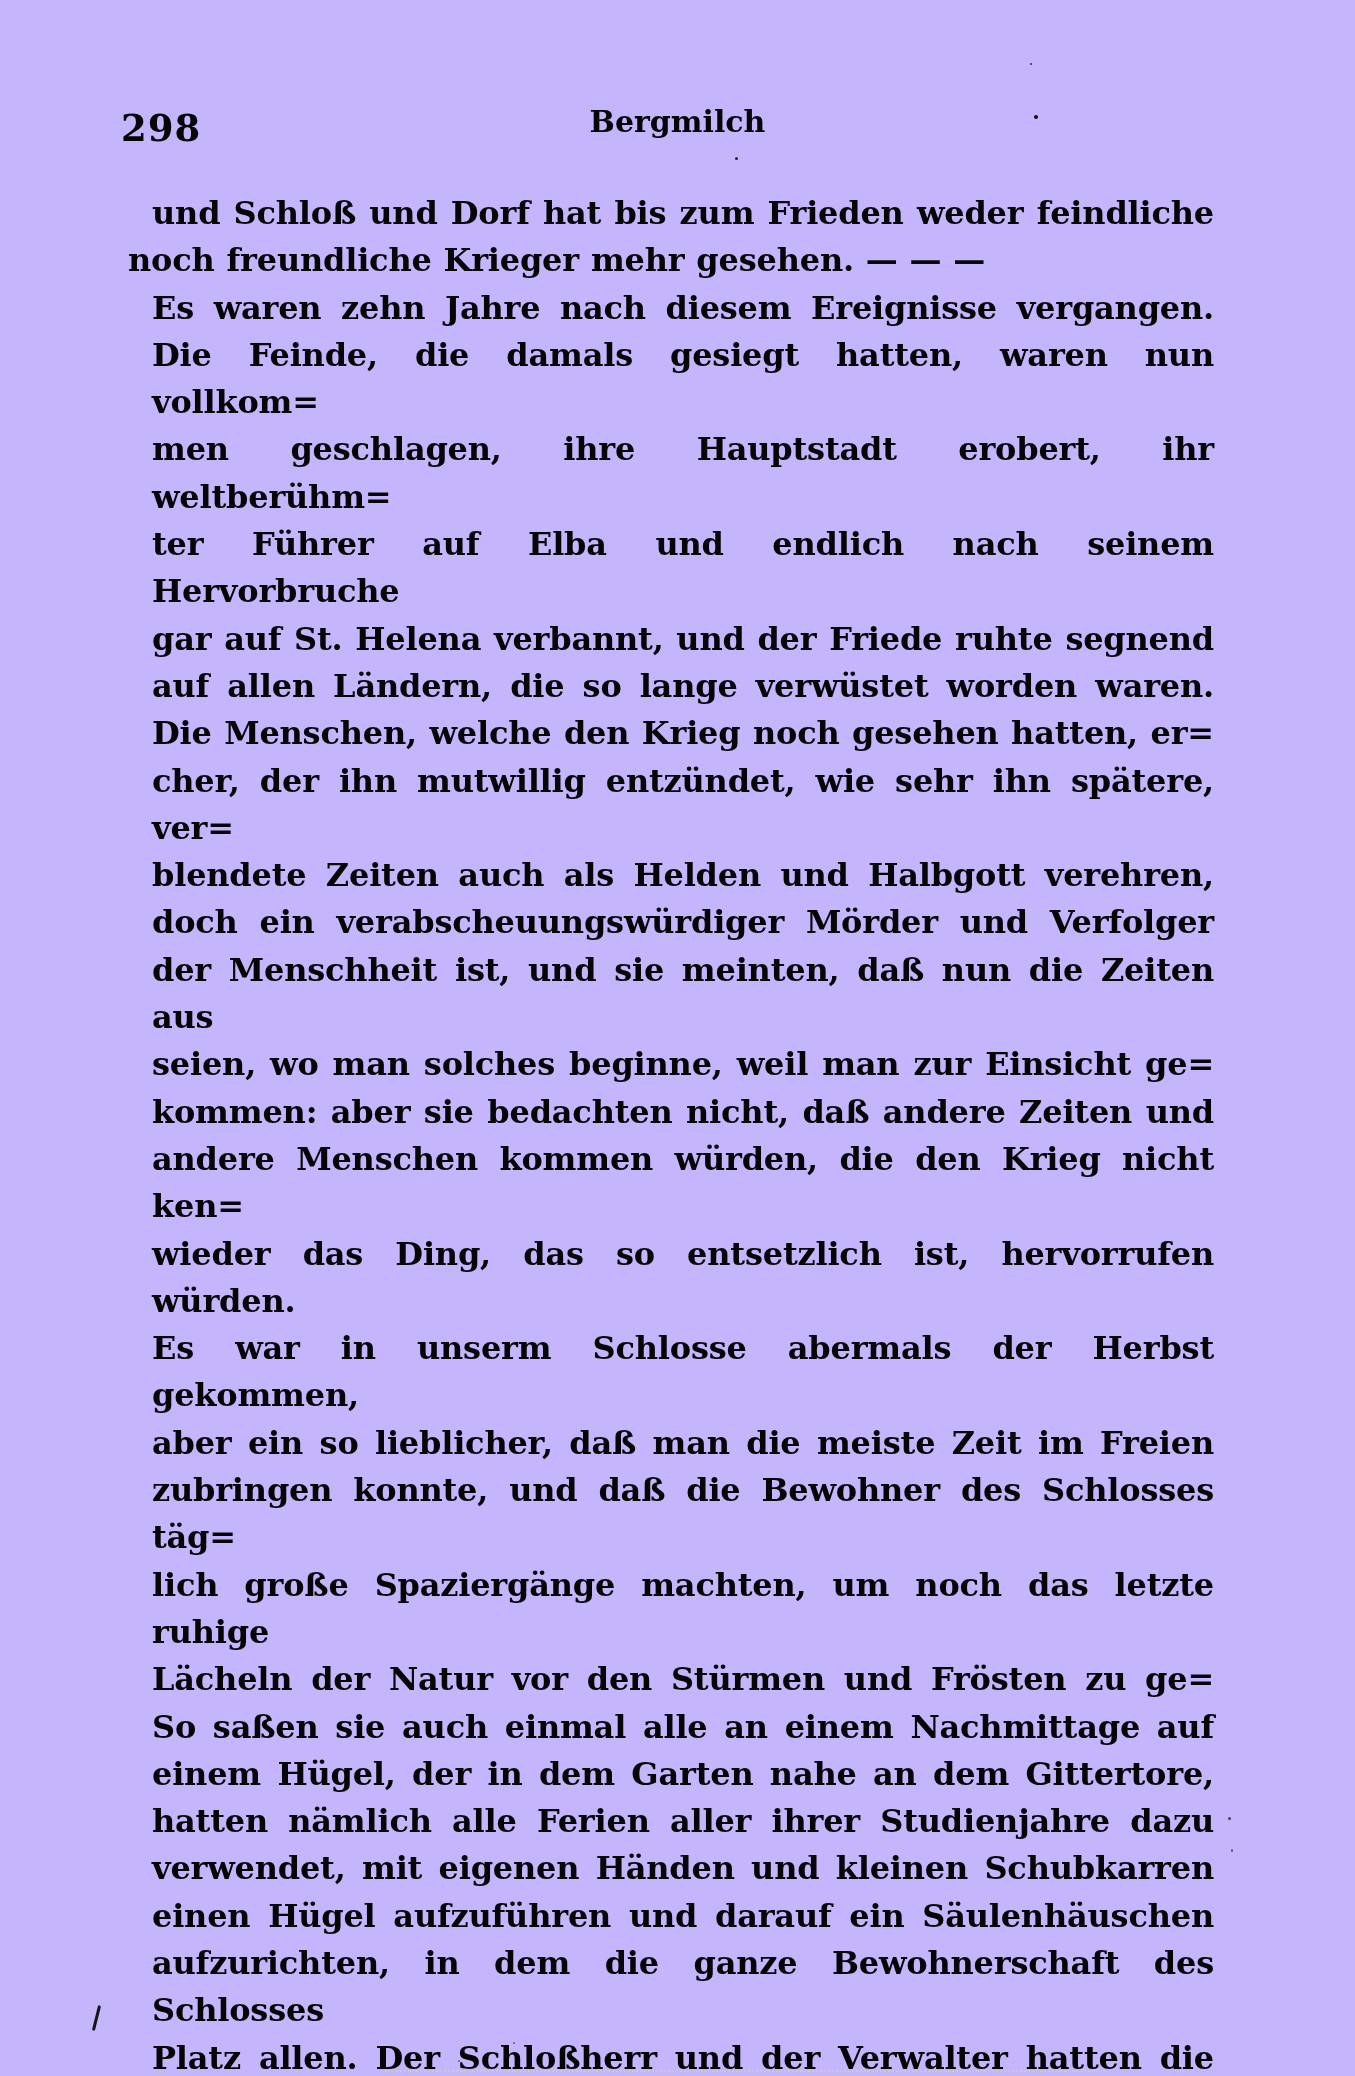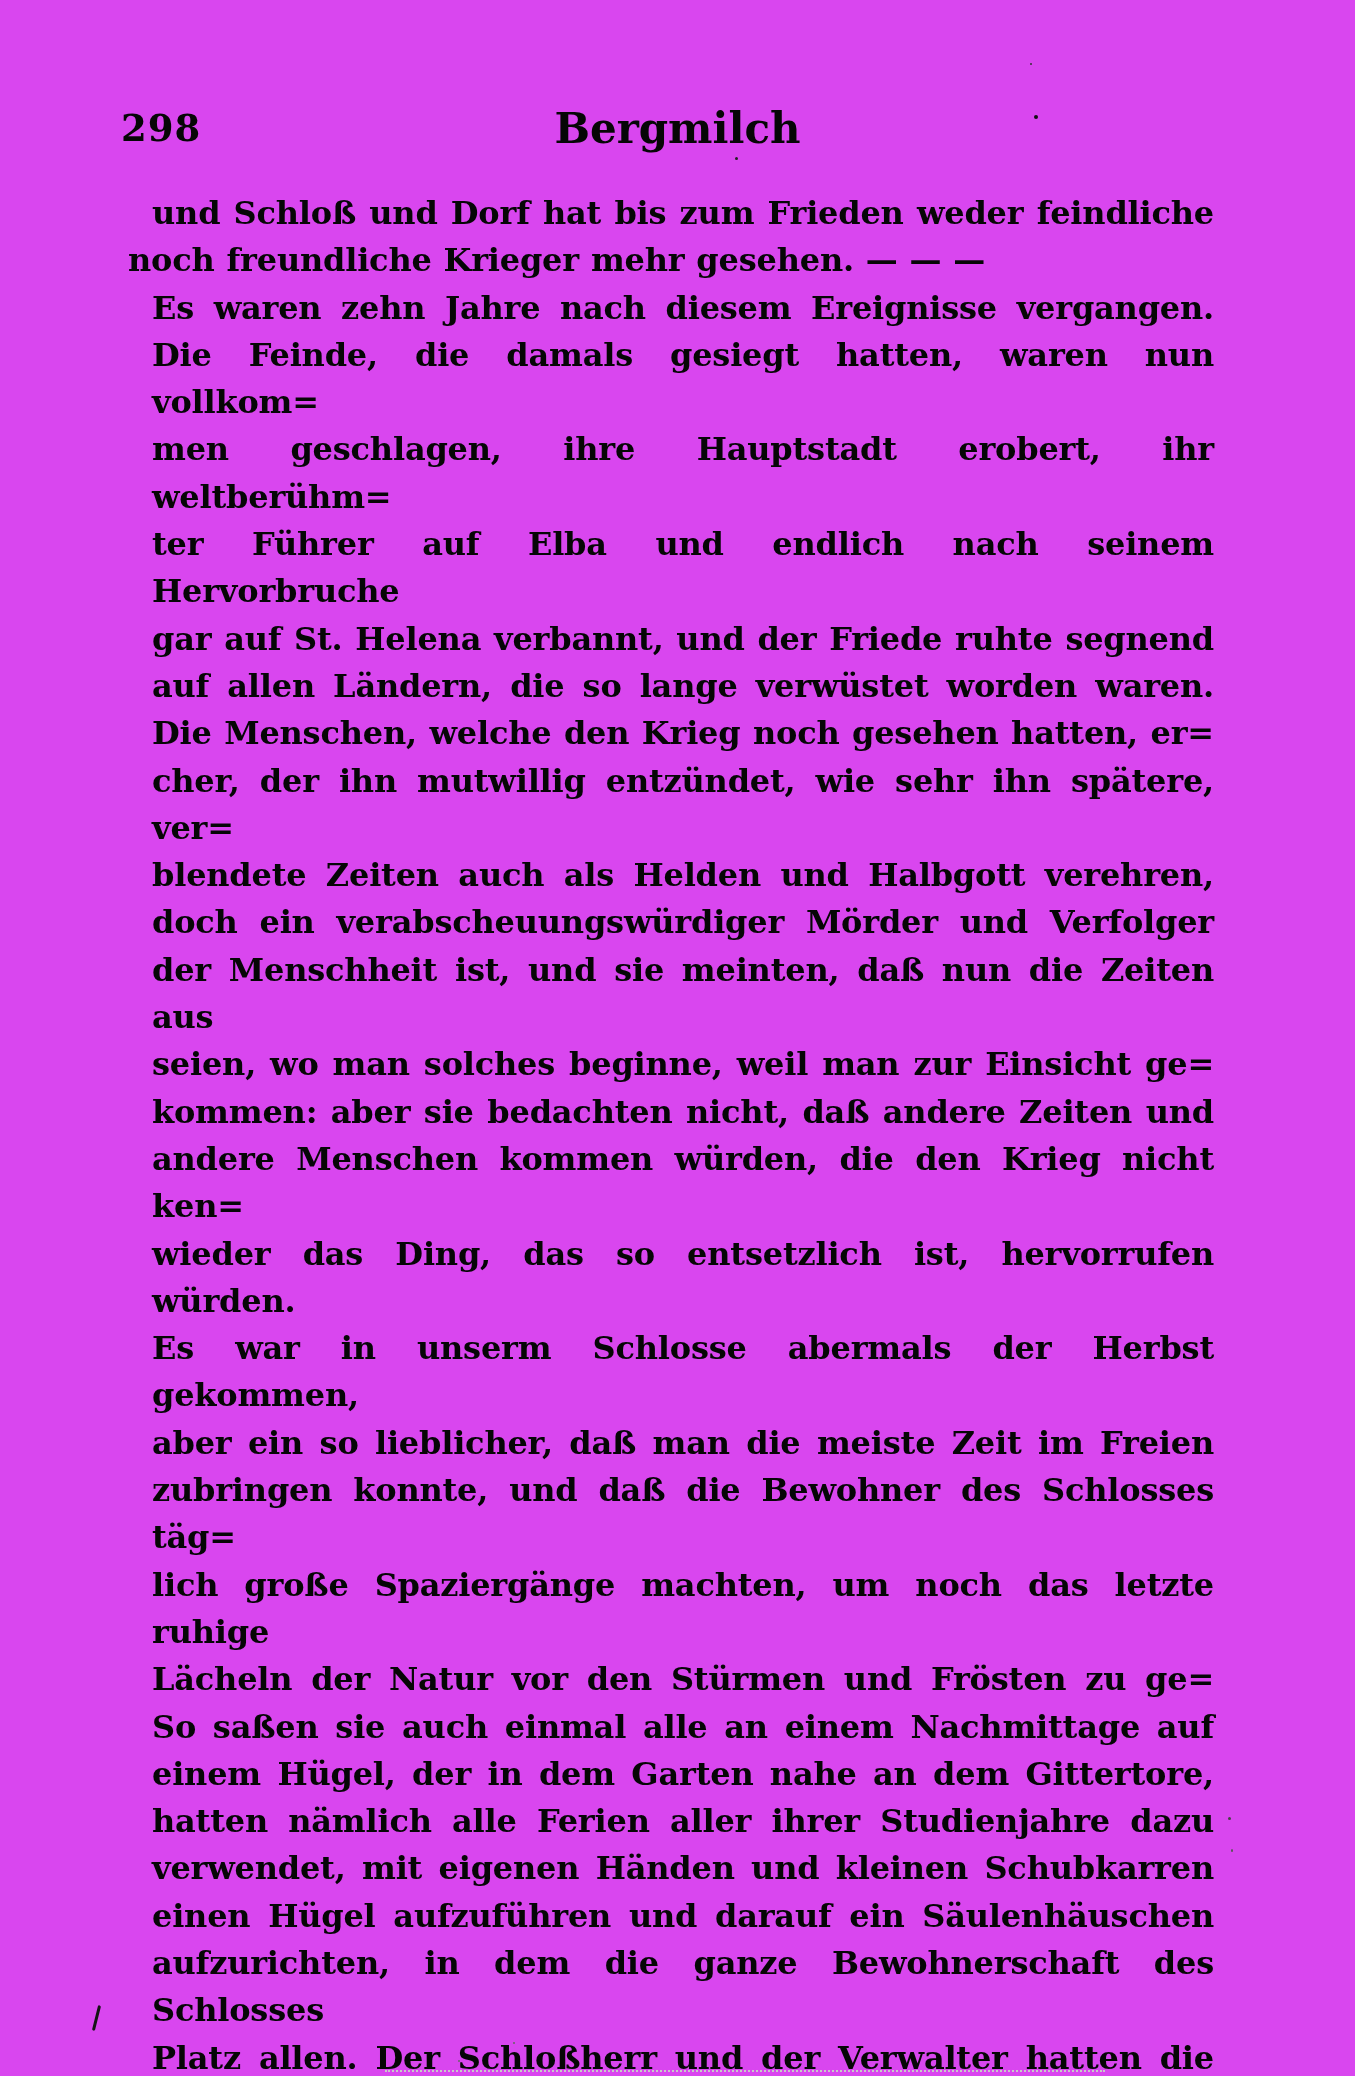--- a/index.html
+++ b/index.html
@@ -1,39 +1,39 @@
 <!DOCTYPE html>
 <html><head>
 <meta charset="utf-8">
 <style>
   html, body { margin: 0; padding: 0; background: #ffffff; }
   .page {
     position: relative;
     width: 1355px;
     height: 2076px;
-    background: #d946ef;
+    background: #c4b5fd;
     overflow: hidden;
     color: #060606;
     font-family: "DejaVu Serif", "Liberation Serif", serif;
   }
   .page-number {
     position: absolute;
     left: 121px;
     top: 106px;
     font-size: 37px;
     font-weight: 700;
     letter-spacing: 1px;
   }
   .running-title {
     position: absolute;
     left: 0;
     top: 104px;
     width: 1355px;
     text-align: center;
-    font-size: 42px;
+    font-size: 30px;
     font-weight: 700;
   }
   .text-block {
     position: absolute;
     left: 128px;
     top: 190px;
     width: 1086px;
     font-size: 32px;
     font-weight: 700;
     line-height: 47.3px;

